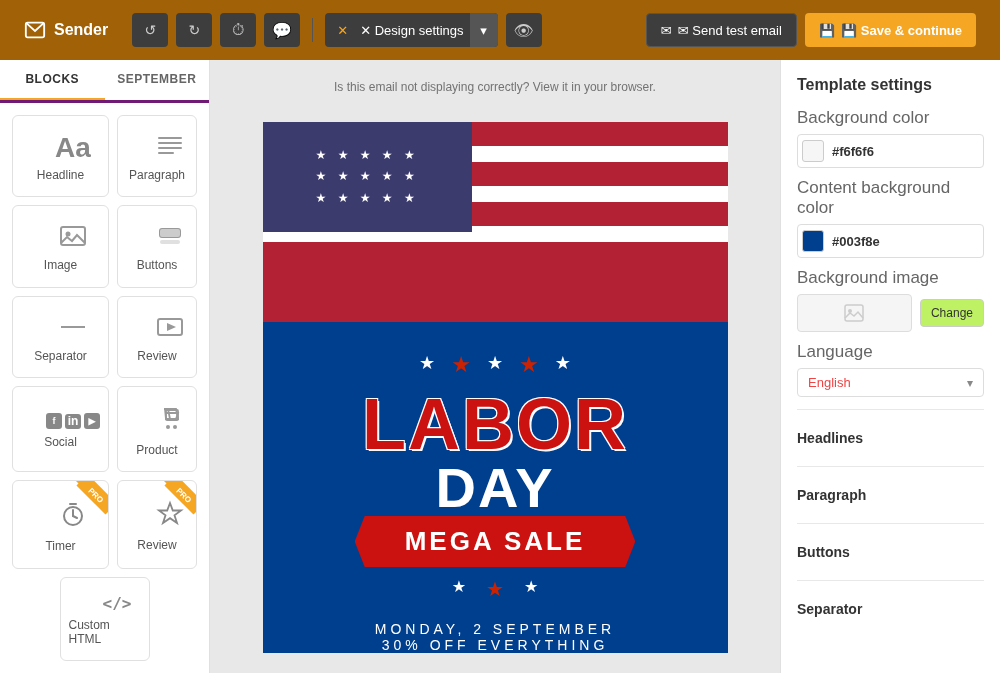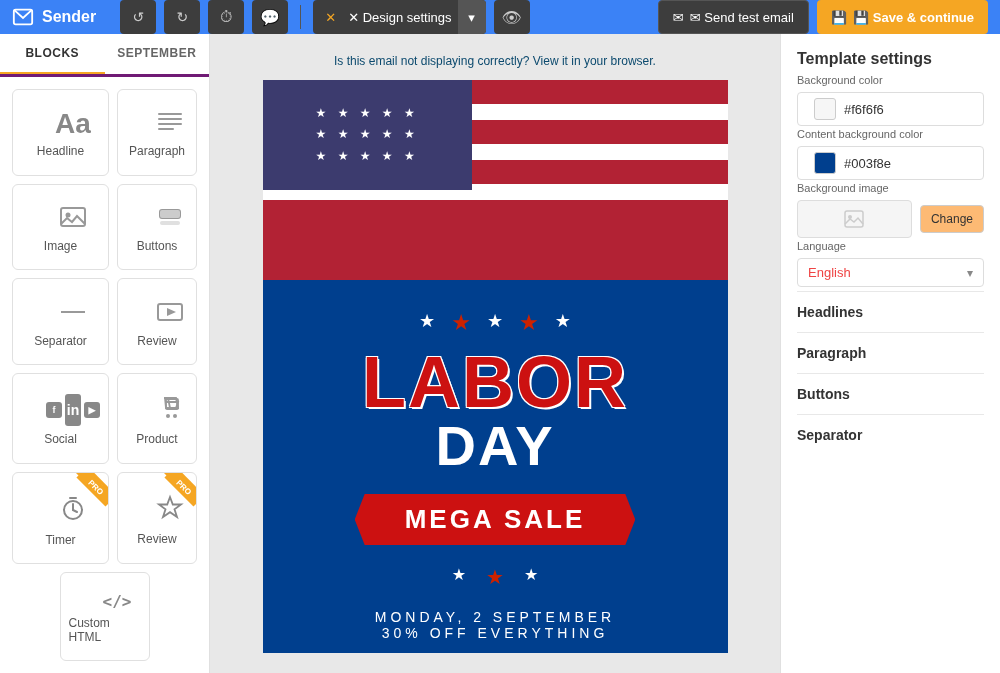--- a/index.html
+++ b/index.html
@@ -1,19 +1,19 @@
 <!DOCTYPE html>
 <html><head>
   <meta charset="utf-8">
   <style>
     * { box-sizing: border-box; margin: 0; padding: 0; }
     body { font-family: -apple-system, BlinkMacSystemFont, 'Segoe UI', sans-serif; background: #f0f0f0; height: 673px; overflow: hidden; display: flex; flex-direction: column; }
 
     
-    .topbar { background: #3b82f6; height: 34px; display: flex; align-items: center; padding: 0 12px; gap: 8px; flex-shrink: 0; }
+    .topbar { background: #a16207; height: 60px; display: flex; align-items: center; padding: 0 24px; gap: 8px; flex-shrink: 0; }
     .topbar-logo { display: flex; align-items: center; gap: 8px; color: #fff; font-size: 16px; font-weight: 600; margin-right: 16px; }
     .topbar-logo svg { width: 22px; height: 22px; }
     .tb-btn { background: #3d3d3d; border: none; border-radius: 4px; width: 36px; height: 34px; display: flex; align-items: center; justify-content: center; cursor: pointer; color: #ccc; font-size: 14px; }
     .tb-sep { width: 1px; height: 24px; background: #555; margin: 0 4px; }
     .tb-design-btn { background: #3d3d3d; border: none; border-radius: 4px; height: 34px; display: flex; align-items: center; padding: 0 12px; cursor: pointer; color: #fff; font-size: 13px; gap: 6px; }
     .tb-design-btn .chevron { background: #555; height: 34px; width: 28px; display: flex; align-items: center; justify-content: center; border-radius: 0 4px 4px 0; margin-right: -12px; }
     .tb-eye-btn { background: #3d3d3d; border: none; border-radius: 4px; width: 36px; height: 34px; display: flex; align-items: center; justify-content: center; cursor: pointer; color: #ccc; }
     .tb-spacer { flex: 1; }
     .tb-send-btn { background: #3d3d3d; border: 1px solid #555; border-radius: 4px; height: 34px; padding: 0 14px; color: #fff; font-size: 13px; cursor: pointer; display: flex; align-items: center; gap: 6px; }
     .tb-save-btn { background: #f5a623; border: none; border-radius: 4px; height: 34px; padding: 0 14px; color: #fff; font-size: 13px; font-weight: 600; cursor: pointer; display: flex; align-items: center; gap: 6px; }
@@ -28,48 +28,48 @@
     .panel-tab.active { color: #333; border-bottom: 2px solid #f5a623; }
     .blocks-grid { display: grid; grid-template-columns: 1fr 1fr; gap: 8px; padding: 12px; overflow-y: auto; flex: 1; }
     .block-item { border: 1px solid #e0e0e0; border-radius: 6px; display: flex; flex-direction: column; align-items: center; justify-content: center; padding: 14px 8px 10px; cursor: pointer; position: relative; background: #fff; }
     .block-icon { font-size: 24px; color: #888; margin-bottom: 6px; line-height: 1; margin-left: 25px; }
     .block-label { font-size: 12px; color: #555; }
     .pro-badge-corner { position: absolute; top: 0; right: 0; width: 40px; height: 40px; overflow: hidden; }
     .pro-badge-corner::after { content: 'PRO'; position: absolute; top: 8px; right: -8px; background: #f5a623; color: #fff; font-size: 8px; font-weight: 700; padding: 2px 12px; transform: rotate(45deg); transform-origin: center; }
 
     
     .canvas-area { flex: 1; background: #e8e8e8; overflow-y: auto; display: flex; flex-direction: column; align-items: center; padding: 20px; }
-    .preheader-bar { color: #0c4a6e; font-size: 12px; margin-bottom: 12px; }
+    .preheader-bar { color: #737373; font-size: 12px; margin-bottom: 28px; }
     .email-canvas { width: 465px; background: #003f8e; position: relative; overflow: hidden; }
     .email-flag { width: 100%; height: 200px; background: linear-gradient(180deg, #b22234 0%, #b22234 12%, #fff 12%, #fff 20%, #b22234 20%, #b22234 32%, #fff 32%, #fff 40%, #b22234 40%, #b22234 52%, #fff 52%, #fff 60%, #b22234 60%, #b22234 100%); position: relative; overflow: hidden; }
     .flag-blue-canton { position: absolute; top: 0; left: 0; width: 45%; height: 55%; background: #3c3b6e; display: flex; align-items: center; justify-content: center; }
     .email-body { background: #003f8e; padding: 30px 40px 30px; text-align: center; }
     .email-stars-row { display: flex; justify-content: center; gap: 16px; margin-bottom: 10px; }
     .star-white { color: #fff; font-size: 18px; }
     .star-red { color: #cc0000; font-size: 22px; }
     .labor-text { font-size: 72px; font-weight: 900; color: #cc1111; text-shadow: 2px 2px 0 #fff, -1px -1px 0 #fff, 1px -1px 0 #fff, -1px 1px 0 #fff; line-height: 1; font-family: Impact, Arial Black, sans-serif; letter-spacing: 2px; }
     .day-text { font-size: 56px; font-weight: 900; color: #fff; line-height: 1; font-family: Impact, Arial Black, sans-serif; letter-spacing: 2px; }
-    .banner-wrap { position: relative; margin: 20px 0; display: flex; align-items: center; justify-content: center; }
+    .banner-wrap { position: relative; margin: 0 0; display: flex; align-items: center; justify-content: center; }
     .banner-bg { background: #cc1111; padding: 10px 50px; clip-path: polygon(10px 0%, calc(100% - 10px) 0%, 100% 50%, calc(100% - 10px) 100%, 10px 100%, 0% 50%); display: inline-block; }
     .banner-text { color: #fff; font-size: 26px; font-weight: 900; letter-spacing: 3px; font-family: Impact, Arial Black, sans-serif; }
     .email-stars-row2 { display: flex; justify-content: center; gap: 20px; margin: 10px 0; }
     .email-date { color: #fff; font-size: 14px; letter-spacing: 4px; margin-top: 20px; font-family: Arial, sans-serif; }
     .email-offer { color: #fff; font-size: 14px; letter-spacing: 4px; font-family: Arial, sans-serif; }
 
     
-    .right-panel { width: 220px; background: #fff; border-left: 1px solid #e0e0e0; display: flex; flex-direction: column; flex-shrink: 0; overflow-y: auto; padding: 16px; gap: 2px; }
+    .right-panel { width: 220px; background: #fff; border-left: 1px solid #e0e0e0; display: flex; flex-direction: column; flex-shrink: 0; overflow-y: auto; padding: 16px; gap: 10px; }
     .rp-title { font-size: 16px; font-weight: 700; color: #333; margin-bottom: 4px; }
-    .rp-label { font-size: 11px; color: #666; margin-bottom: 6px; }
-    .rp-color-row { display: flex; align-items: center; gap: 8px; border: 1px solid #ddd; border-radius: 4px; padding: 5px 16px; }
+    .rp-label { font-size: 17px; color: #666; margin-bottom: 6px; }
+    .rp-color-row { display: flex; align-items: center; gap: 8px; border: 1px solid #ddd; border-radius: 4px; padding: 5px 4px; font-weight: bold; }
     .rp-color-swatch { width: 22px; height: 22px; border-radius: 3px; border: 1px solid #ccc; flex-shrink: 0; }
     .rp-color-val { font-size: 13px; color: #333; flex: 1; }
     .rp-section { display: flex; flex-direction: column; }
     .rp-image-row { display: flex; align-items: center; gap: 8px; }
     .rp-image-placeholder { flex: 1; height: 38px; background: #f5f5f5; border: 1px solid #ddd; border-radius: 4px; display: flex; align-items: center; justify-content: center; color: #bbb; font-size: 18px; }
-    .rp-change-btn { background: #fdba74; border: 1px solid #ccc; border-radius: 4px; padding: 6px 10px; font-size: 12px; cursor: pointer; color: #333; }
+    .rp-change-btn { background: #bef264; border: 1px solid #ccc; border-radius: 4px; padding: 6px 10px; font-size: 12px; cursor: pointer; color: #333; }
     .rp-select-row { border: 1px solid #ddd; border-radius: 4px; padding: 6px 10px; display: flex; align-items: center; justify-content: space-between; cursor: pointer; }
     .rp-select-val { font-size: 13px; color: #ef4444; }
     .rp-preheader-input { border: 1px solid #ddd; border-radius: 4px; padding: 8px 10px; font-size: 12px; color: #aaa; width: 100%; outline: none; }
     .rp-divider { border: none; border-top: 1px solid #e8e8e8; margin: 2px 0; }
     .rp-section-link { font-size: 14px; font-weight: 600; color: #333; padding: 8px 0; cursor: pointer; display: flex; justify-content: space-between; align-items: center; }
   </style>
 </head>
 <body>
 
 <div class="topbar">
@@ -176,21 +176,21 @@
               <polygon points="11,8 20,12 11,16" fill="#999"></polygon>
             </svg>
         </div>
         <div class="block-label">Review</div>
       </div>
 
       <div class="block-item">
         <div class="block-icon">
           <div style="display:flex;gap:3px;align-items:center;">
             <div style="width:16px;height:16px;background:#888;border-radius:3px;display:flex;align-items:center;justify-content:center;color:#fff;font-size:9px;font-weight:700;">f</div>
-            <div style="width:16px;height:32px;background:#888;border-radius:3px;display:flex;align-items:center;justify-content:center;color:#fff;font-size:14px;font-weight:700;">in</div>
+            <div style="width:16px;height:15px;background:#888;border-radius:3px;display:flex;align-items:center;justify-content:center;color:#fff;font-size:12px;font-weight:700;">in</div>
             <div style="width:16px;height:16px;background:#888;border-radius:3px;display:flex;align-items:center;justify-content:center;color:#fff;font-size:9px;font-weight:700;">▶</div>
           </div>
         </div>
         <div class="block-label">Social</div>
       </div>
 
       <div class="block-item">
         <div class="block-icon">
           <svg width="28" height="28" viewBox="0 0 28 28">
               <path d="M8 4 L12 4 L14 14 L20 14 L22 8 L10 8" fill="none" stroke="#999" stroke-width="1.8"></path>

